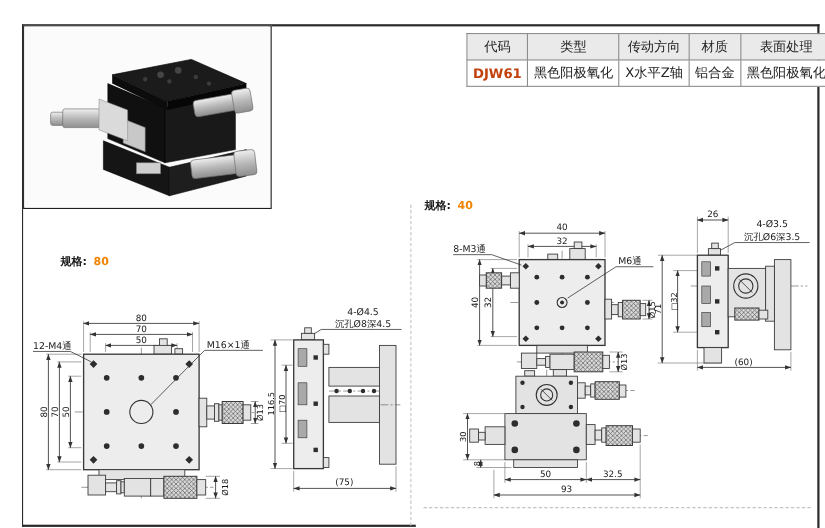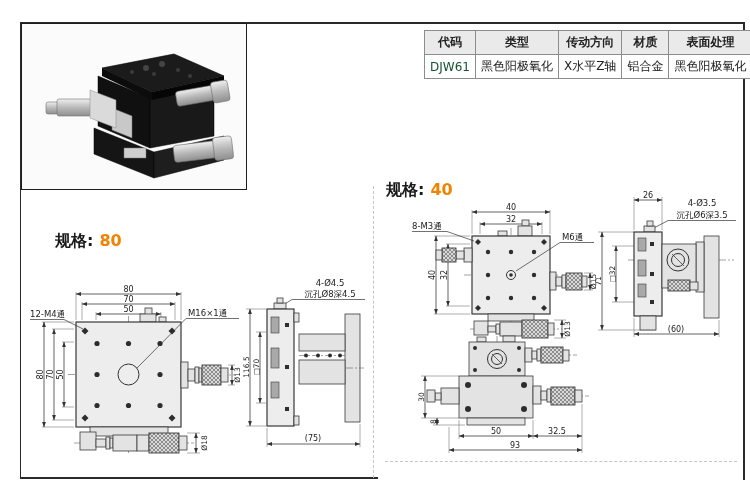--- a/index.html
+++ b/index.html
@@ -19,26 +19,26 @@
     position:absolute; left:21px; top:23px; width:226px; height:167px;
     border:1.5px solid #1d1d1d; background:#fdfdfd; box-sizing:border-box;
   }
 
   
   .spec-table { position:absolute; left:424px; top:30px; border-collapse:collapse;
     font-size:12px; color:#222; }
   .spec-table th, .spec-table td {
     border:1px solid #8d8d8d; padding:3px 5px; text-align:center; white-space:nowrap;
   }
-  .spec-table th { background:#eaeaea; font-weight:bold; }
+  .spec-table th { background:#eaeaea; font-weight:normal; }
   .spec-table td { background:#fff; }
-  .spec-table td.code { color:#14532d; font-weight:normal; }
+  .spec-table td.code { color:#c2410c; font-weight:bold; }
 
   
-  .spec-heading { position:absolute; font-size:16px; font-weight:bold; color:#1a1a1a; }
+  .spec-heading { position:absolute; font-size:10px; font-weight:bold; color:#1a1a1a; }
   .spec-heading .size { color:#f08300; margin-left:6px; }
 
   
   svg text { font-family:"DejaVu Sans","Liberation Sans",sans-serif; }
   .dt  { font-size:8px; fill:#1a1a1a; }
   .dts { font-size:7.5px; fill:#1a1a1a; }
   .lb  { font-size:8.5px; fill:#1a1a1a; }
   .dim { stroke:#3c3c3c; stroke-width:0.8; }
   .ext { stroke:#6b6b6b; stroke-width:0.55; fill:none; }
   .cl  { stroke:#555; stroke-width:0.55; stroke-dasharray:7 2 2 2; fill:none; }

